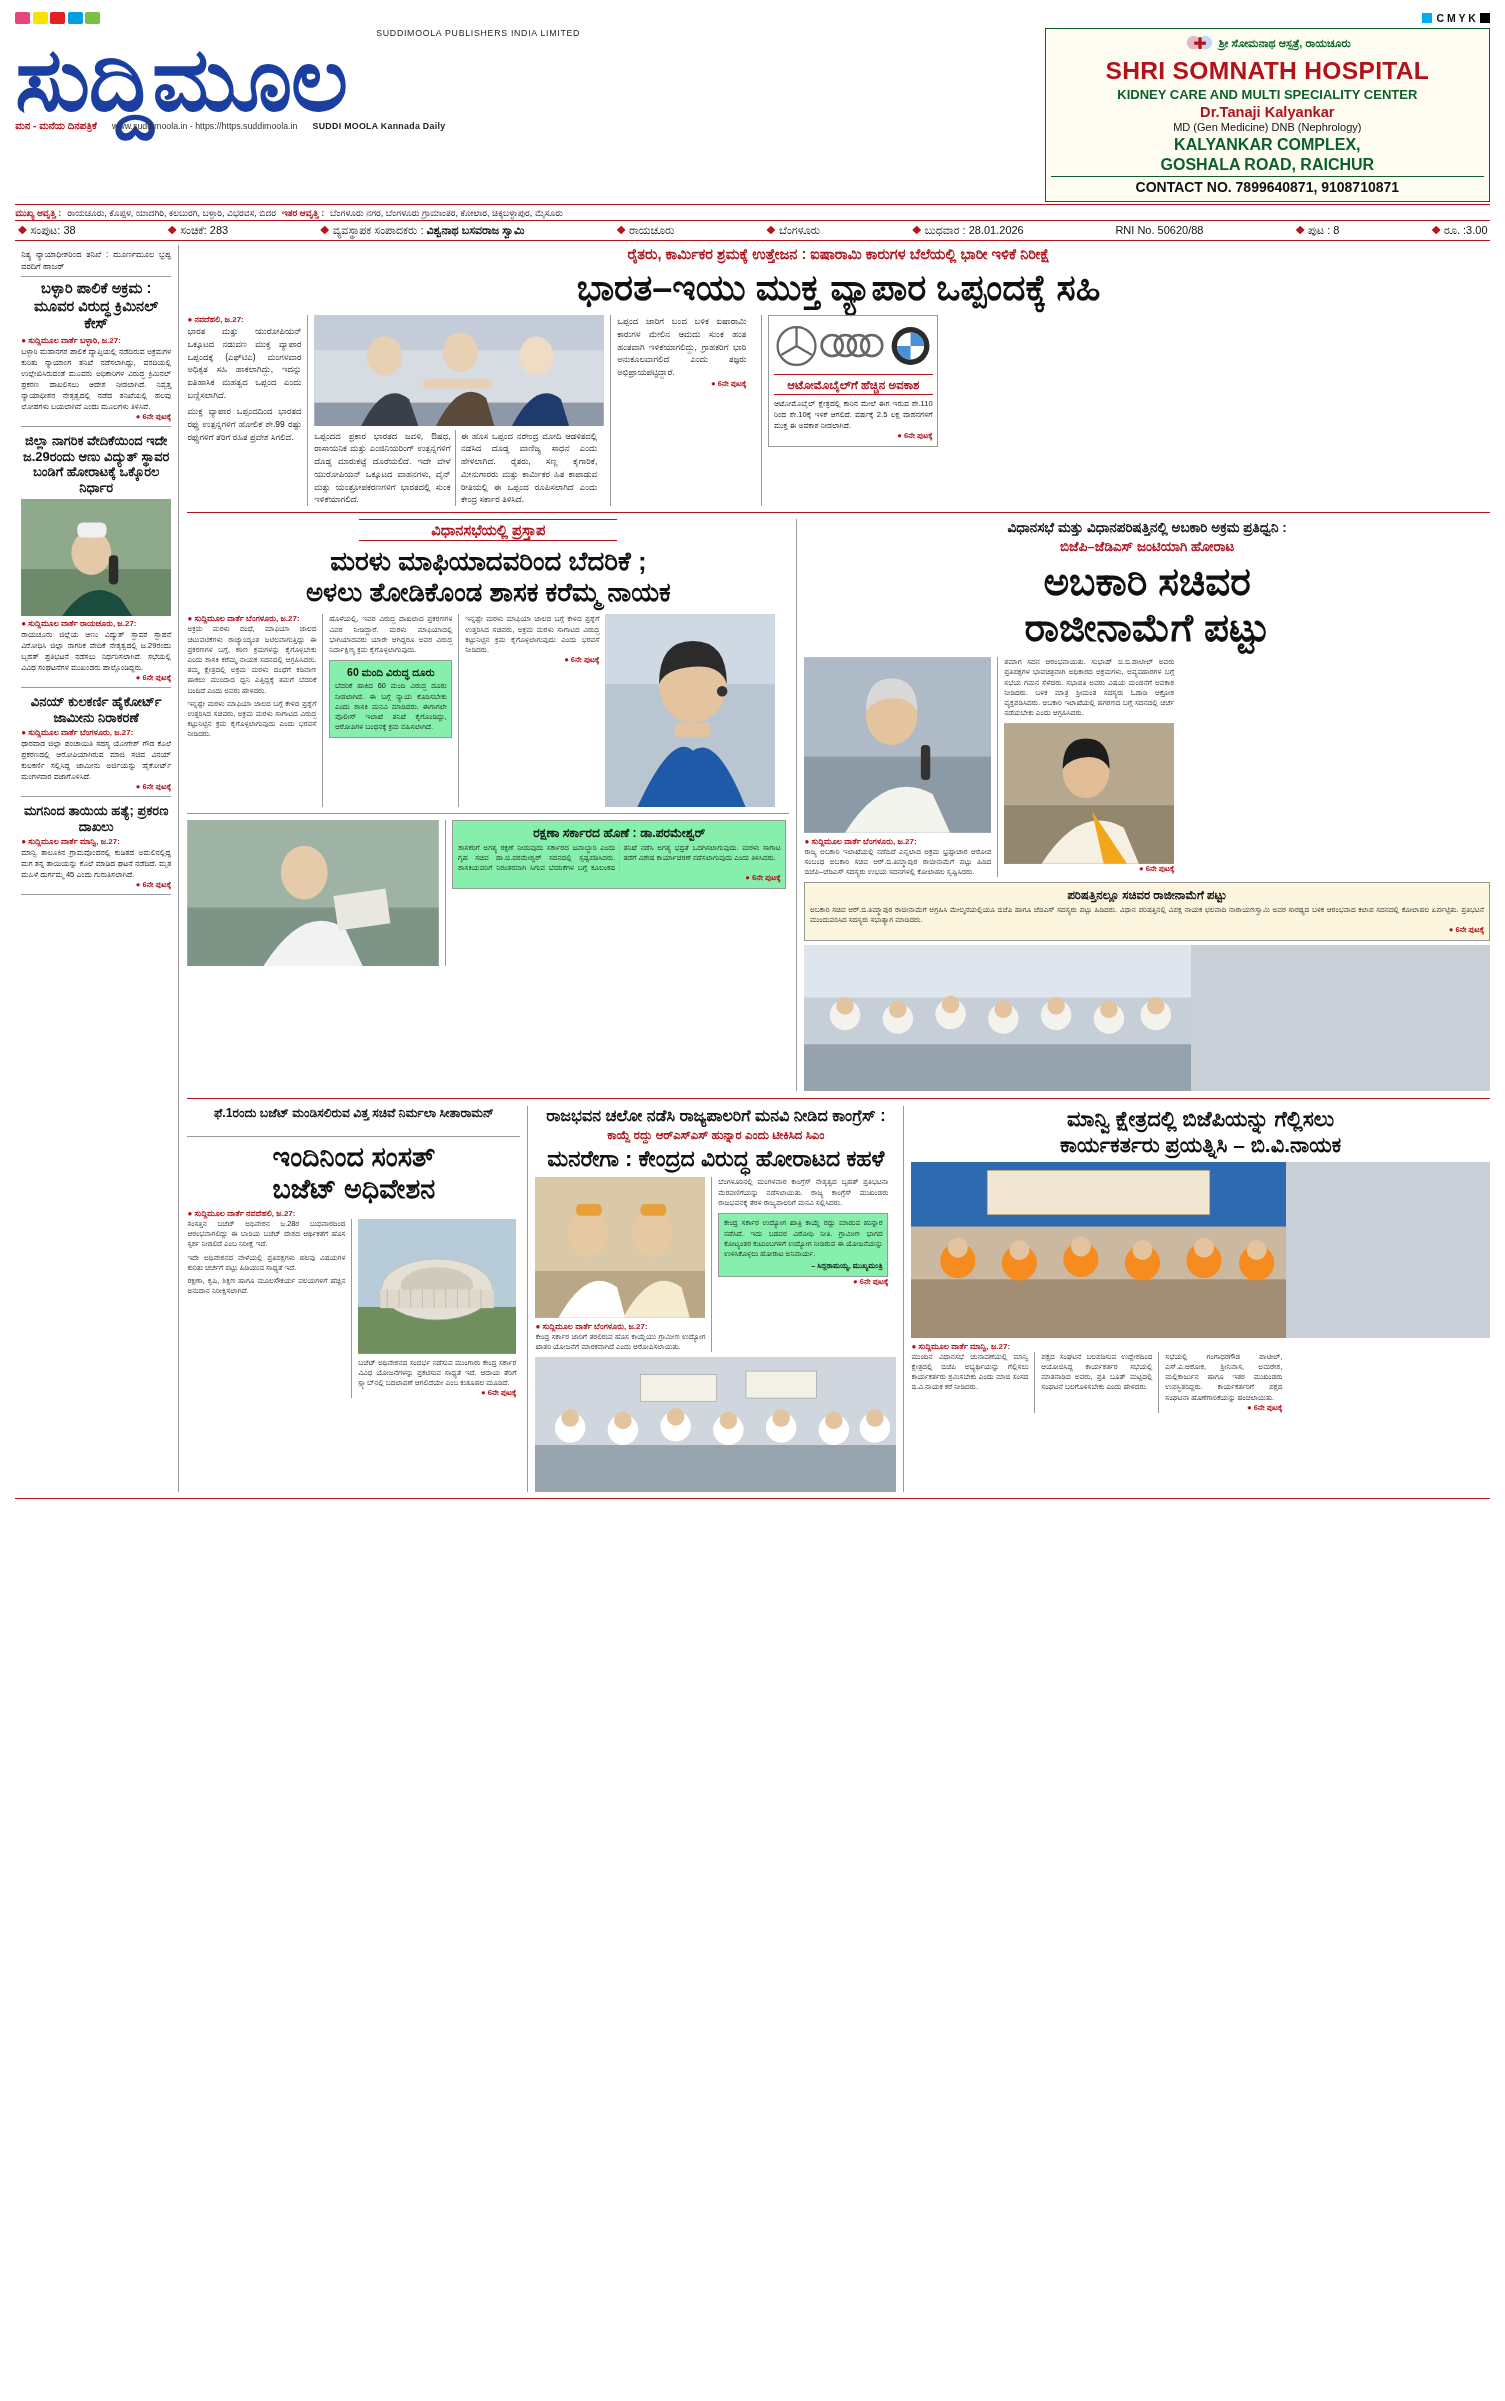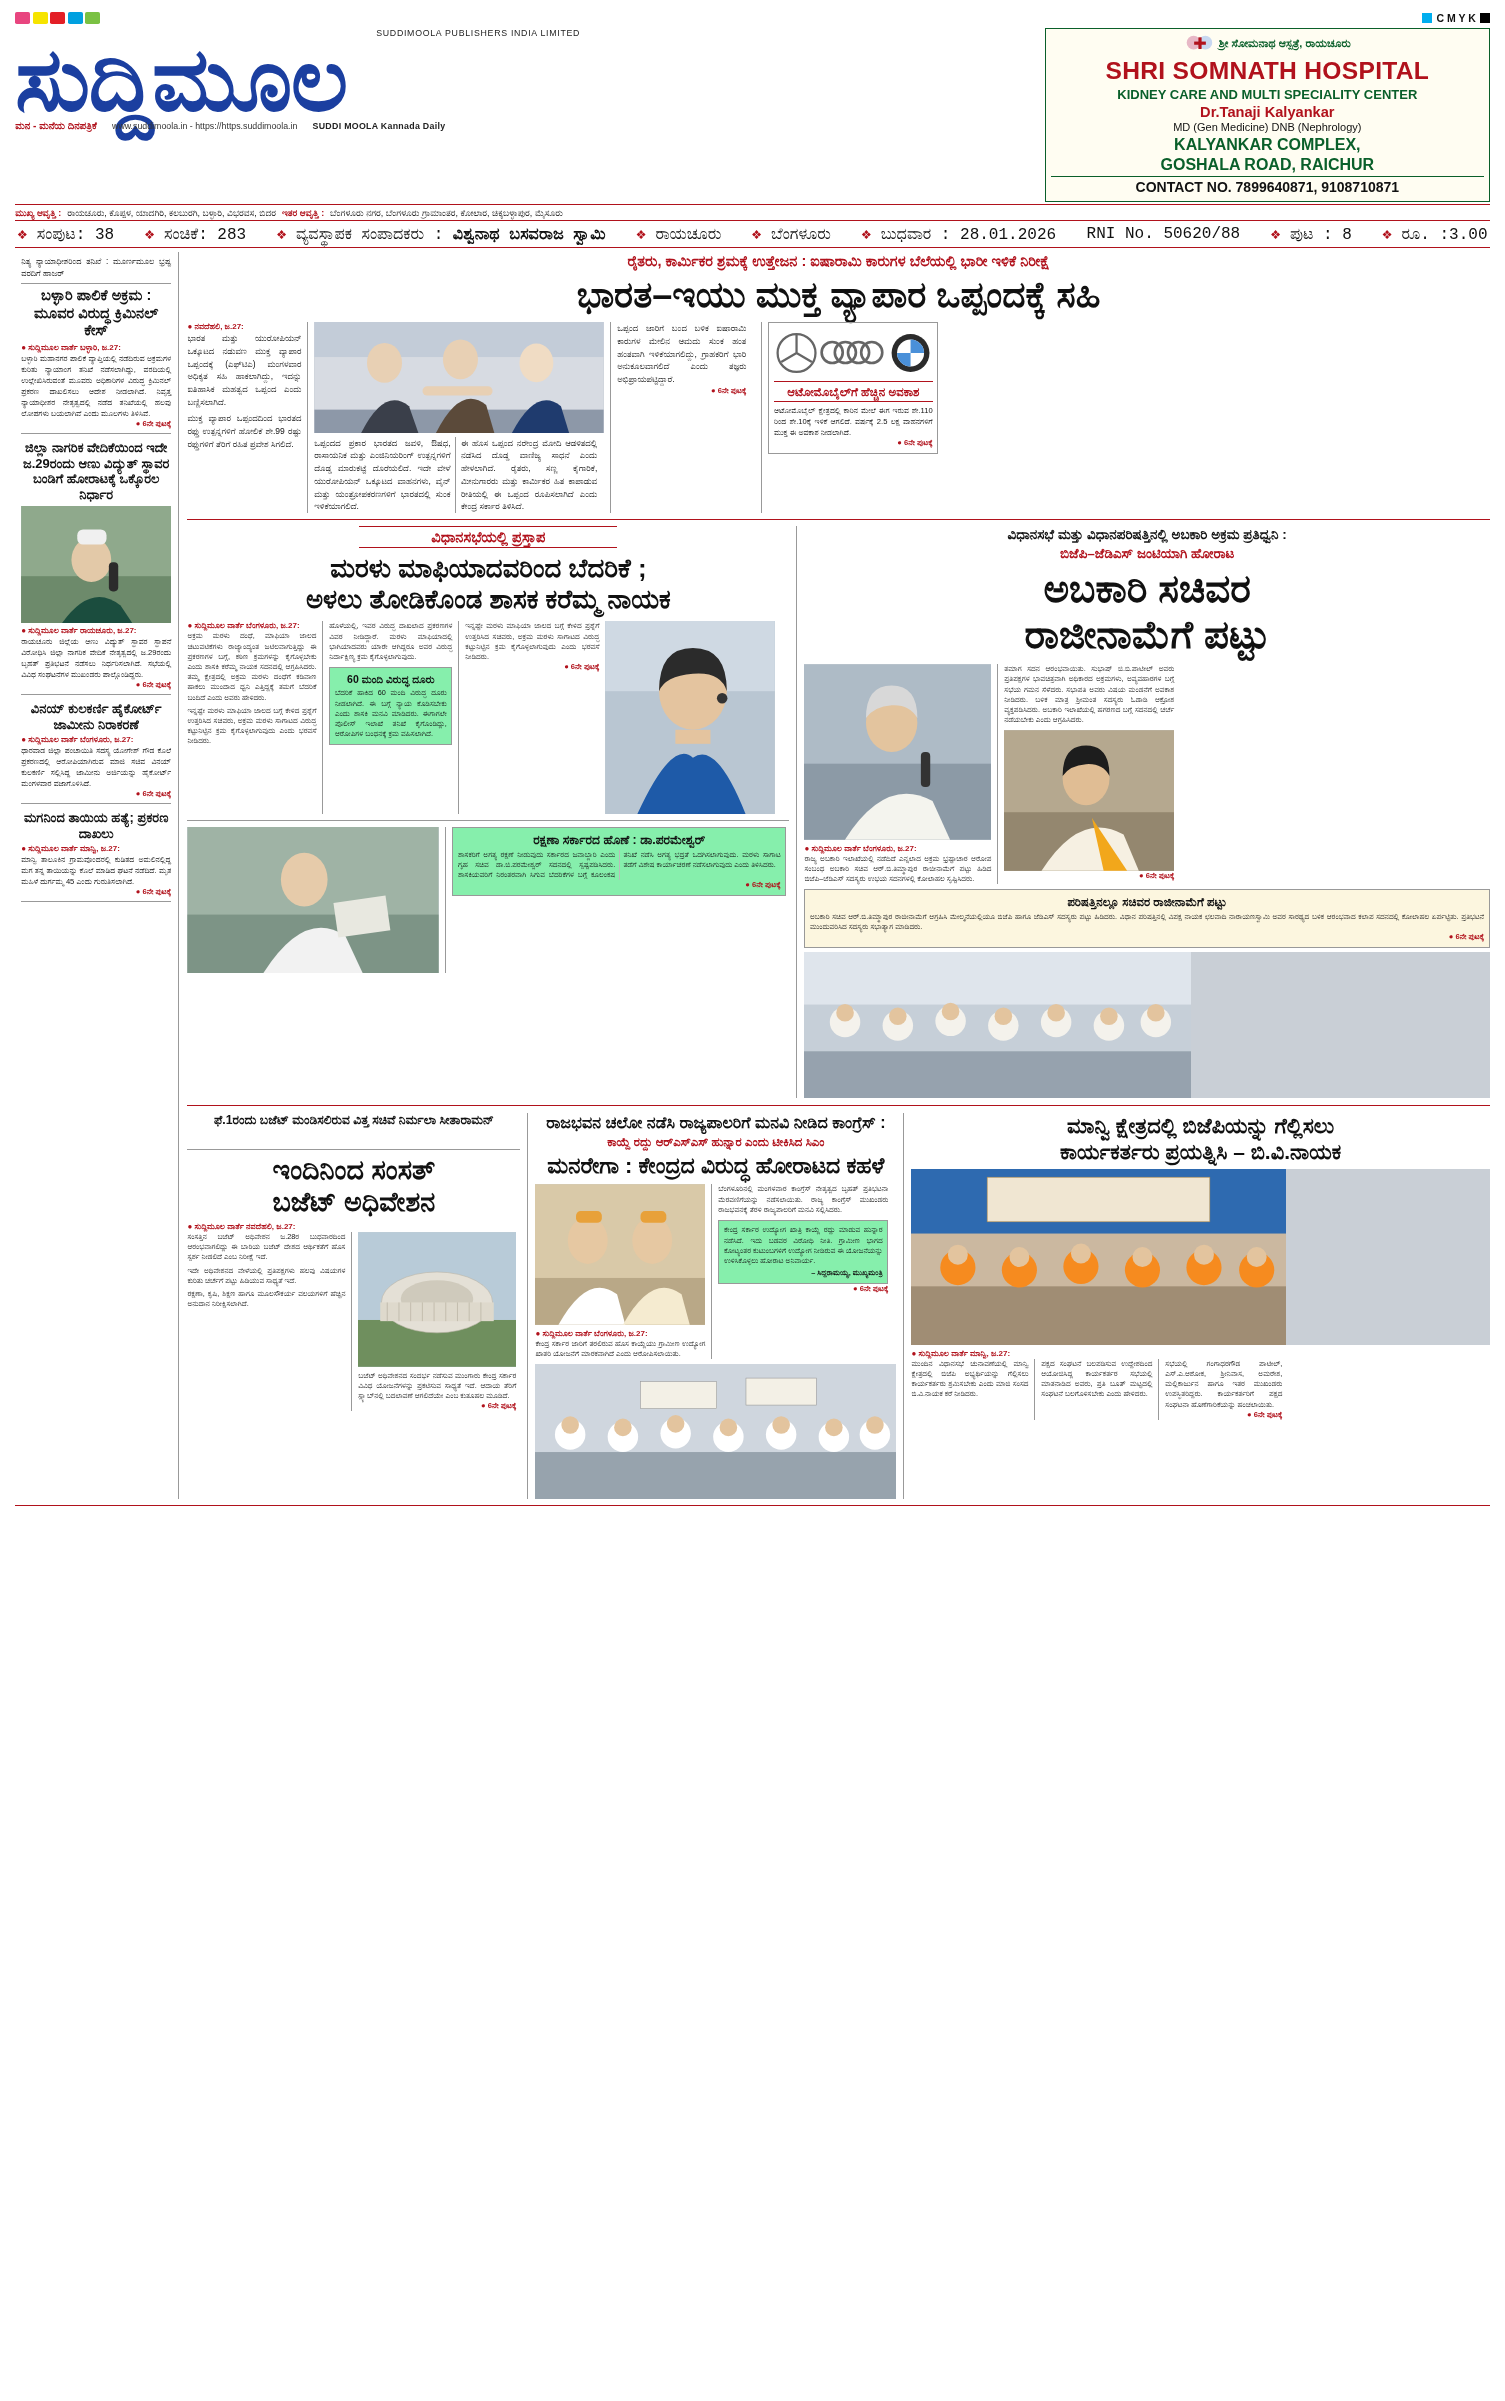--- a/index.html
+++ b/index.html
@@ -46,21 +46,21 @@
   .mast-ad .l4 { font-size:14.6px; color:#b1121c; font-weight:bold; }
   .mast-ad .l5 { font-size:11px; color:#111; }
   .mast-ad .l6 { font-size:16px; color:#0a5f2a; font-weight:bold; line-height:1.15; margin-top:1.2px; }
   .mast-ad .l7 { font-size:14px; color:#111; font-weight:bold; margin-top:1.8px; border-top:0.6px solid #0a5f2a; padding-top:2px;}
   .ad-icon { display:inline-block; width:32px; height:23.4px; vertical-align:middle; }
   .hr-thin { border-top:0.6px solid #b1121c; margin:1.8px 0; }
   .editions { font-size:9px; color:#111; display:flex; gap:5.9px; padding:1.2px 0; }
   .editions b { color:#b1121c; }
   .infostrip {
     display:flex; align-items:center; justify-content:space-between;
-    font-size:16px; padding:2.9px 2.3px; border-top:0.6px solid #b1121c; border-bottom:1.8px solid #b1121c;font-family:Liberation Mono, monospace;
+    font-size:11px; padding:2.9px 2.3px; border-top:0.6px solid #b1121c; border-bottom:1.8px solid #b1121c;
   }
   .infostrip .cell { white-space:nowrap; }
   .infostrip .dia { color:#b1121c; font-weight:bold; }
 
   
   .cols { display:flex; }
   .vr { border-left:0.6px solid #999; }
   .hrule { border-top:0.6px solid #999; }
   .hrule2 { border-top:1.8px double #b1121c; }
   .red { color:#b1121c; }
@@ -440,21 +440,21 @@
             </svg>
           </div>
         </div>
       </div>
 
       <div class="hrule2" style="margin:7px 0;"></div>
 
       <div class="cols">
 
         <div style="width:340px;padding-right:7px;">
-          <div class="kicker" style="font-size:12.3px;border-bottom:0.6px solid #999;padding-bottom:20px;">ಫೆ.1ರಂದು ಬಜೆಟ್ ಮಂಡಿಸಲಿರುವ ವಿತ್ತ ಸಚಿವೆ ನಿರ್ಮಲಾ ಸೀತಾರಾಮನ್</div>
+          <div class="kicker" style="font-size:12.3px;border-bottom:0.6px solid #999;padding-bottom:14px;">ಫೆ.1ರಂದು ಬಜೆಟ್ ಮಂಡಿಸಲಿರುವ ವಿತ್ತ ಸಚಿವೆ ನಿರ್ಮಲಾ ಸೀತಾರಾಮನ್</div>
           <div class="headline-lg" style="white-space:pre-line;font-size:27px;margin-top:3.5px;">ಇಂದಿನಿಂದ ಸಂಸತ್
 ಬಜೆಟ್ ಅಧಿವೇಶನ</div>
           <div class="byline" style="margin-top:3.5px;">● ಸುದ್ದಿಮೂಲ ವಾರ್ತೆ ನವದೆಹಲಿ, ಜ.27:</div>
           <div class="cols">
             <div style="width:164px;padding-right:5.9px;">
               <div class="xs">ಸಂಸತ್ತಿನ ಬಜೆಟ್ ಅಧಿವೇಶನ ಜ.28ರ ಬುಧವಾರದಿಂದ ಆರಂಭವಾಗಲಿದ್ದು ಈ ಬಾರಿಯ ಬಜೆಟ್ ದೇಶದ ಆರ್ಥಿಕತೆಗೆ ಹೊಸ ಸ್ಪರ್ಶ ನೀಡಲಿದೆ ಎಂಬ ನಿರೀಕ್ಷೆ ಇದೆ.</div>
               <div class="xs" style="margin-top:2.9px;">ಇದೇ ಅಧಿವೇಶನದ ವೇಳೆಯಲ್ಲಿ ಪ್ರತಿಪಕ್ಷಗಳು ಹಲವು ವಿಷಯಗಳ ಕುರಿತು ಚರ್ಚೆಗೆ ಪಟ್ಟು ಹಿಡಿಯುವ ಸಾಧ್ಯತೆ ಇದೆ.</div>
               <div class="xs" style="margin-top:2.9px;">ರಕ್ಷಣಾ, ಕೃಷಿ, ಶಿಕ್ಷಣ ಹಾಗೂ ಮೂಲಸೌಕರ್ಯ ವಲಯಗಳಿಗೆ ಹೆಚ್ಚಿನ ಅನುದಾನ ನಿರೀಕ್ಷಿಸಲಾಗಿದೆ.</div>
             </div>
             <div class="vr"></div>

